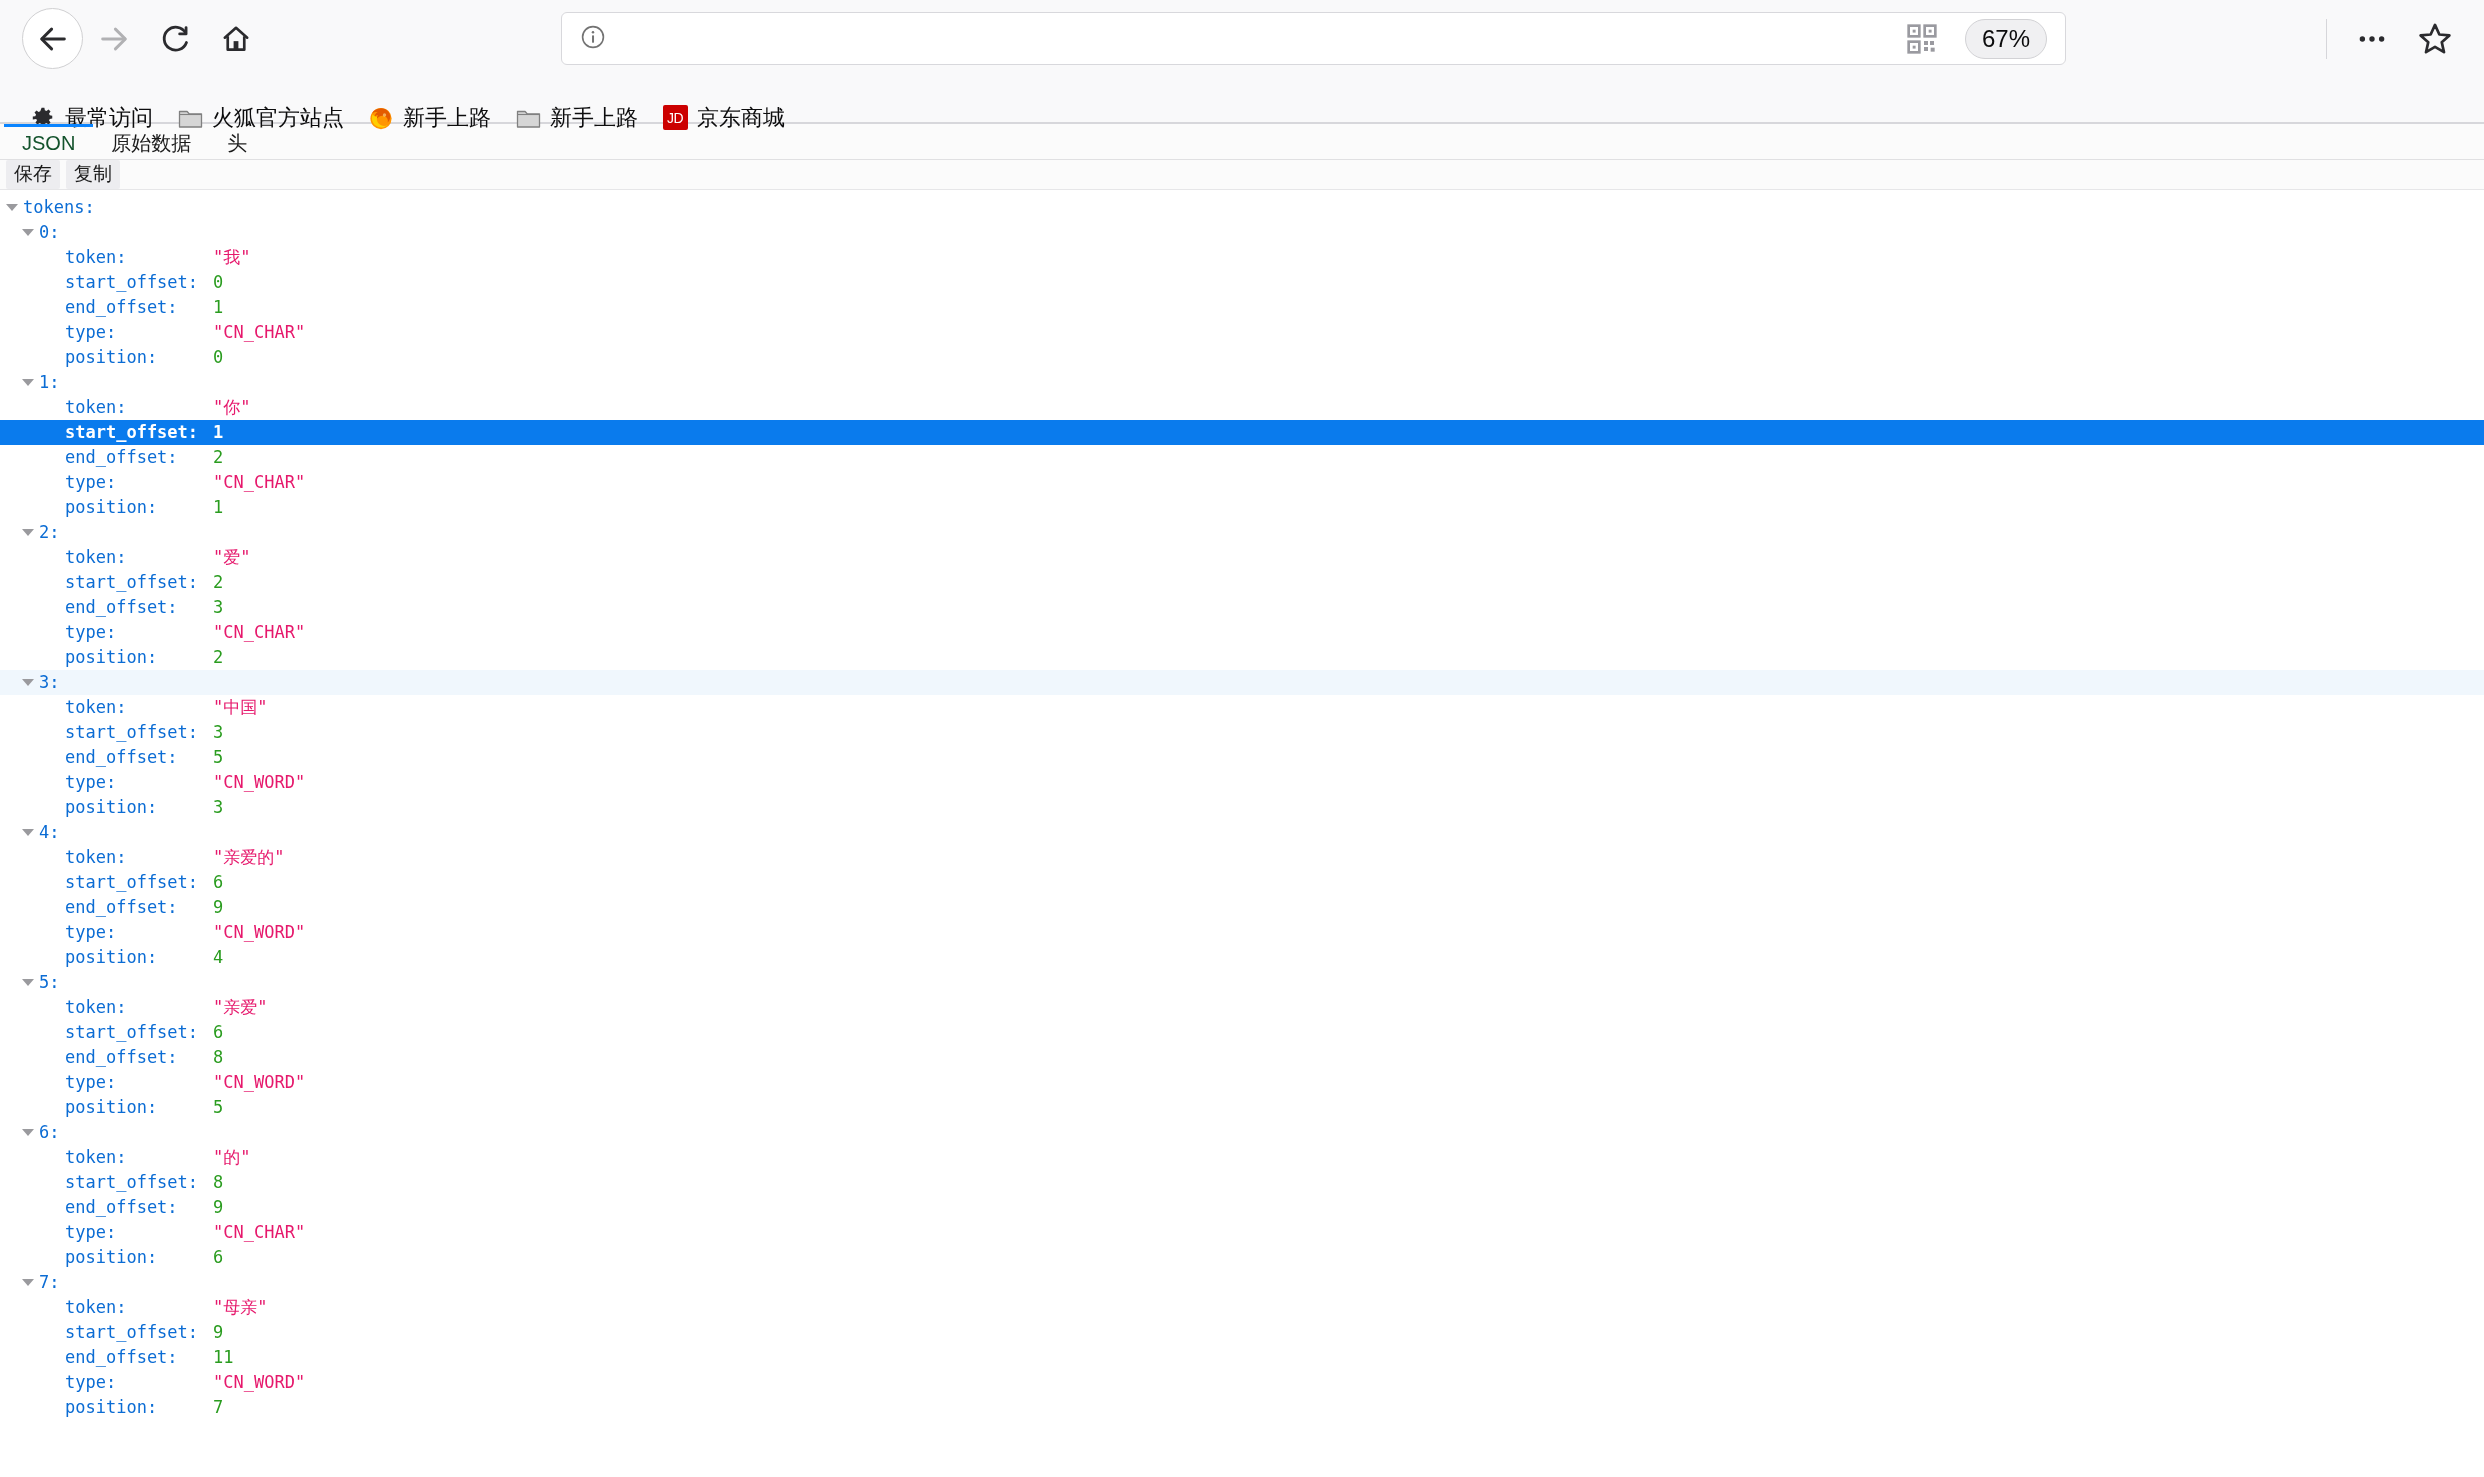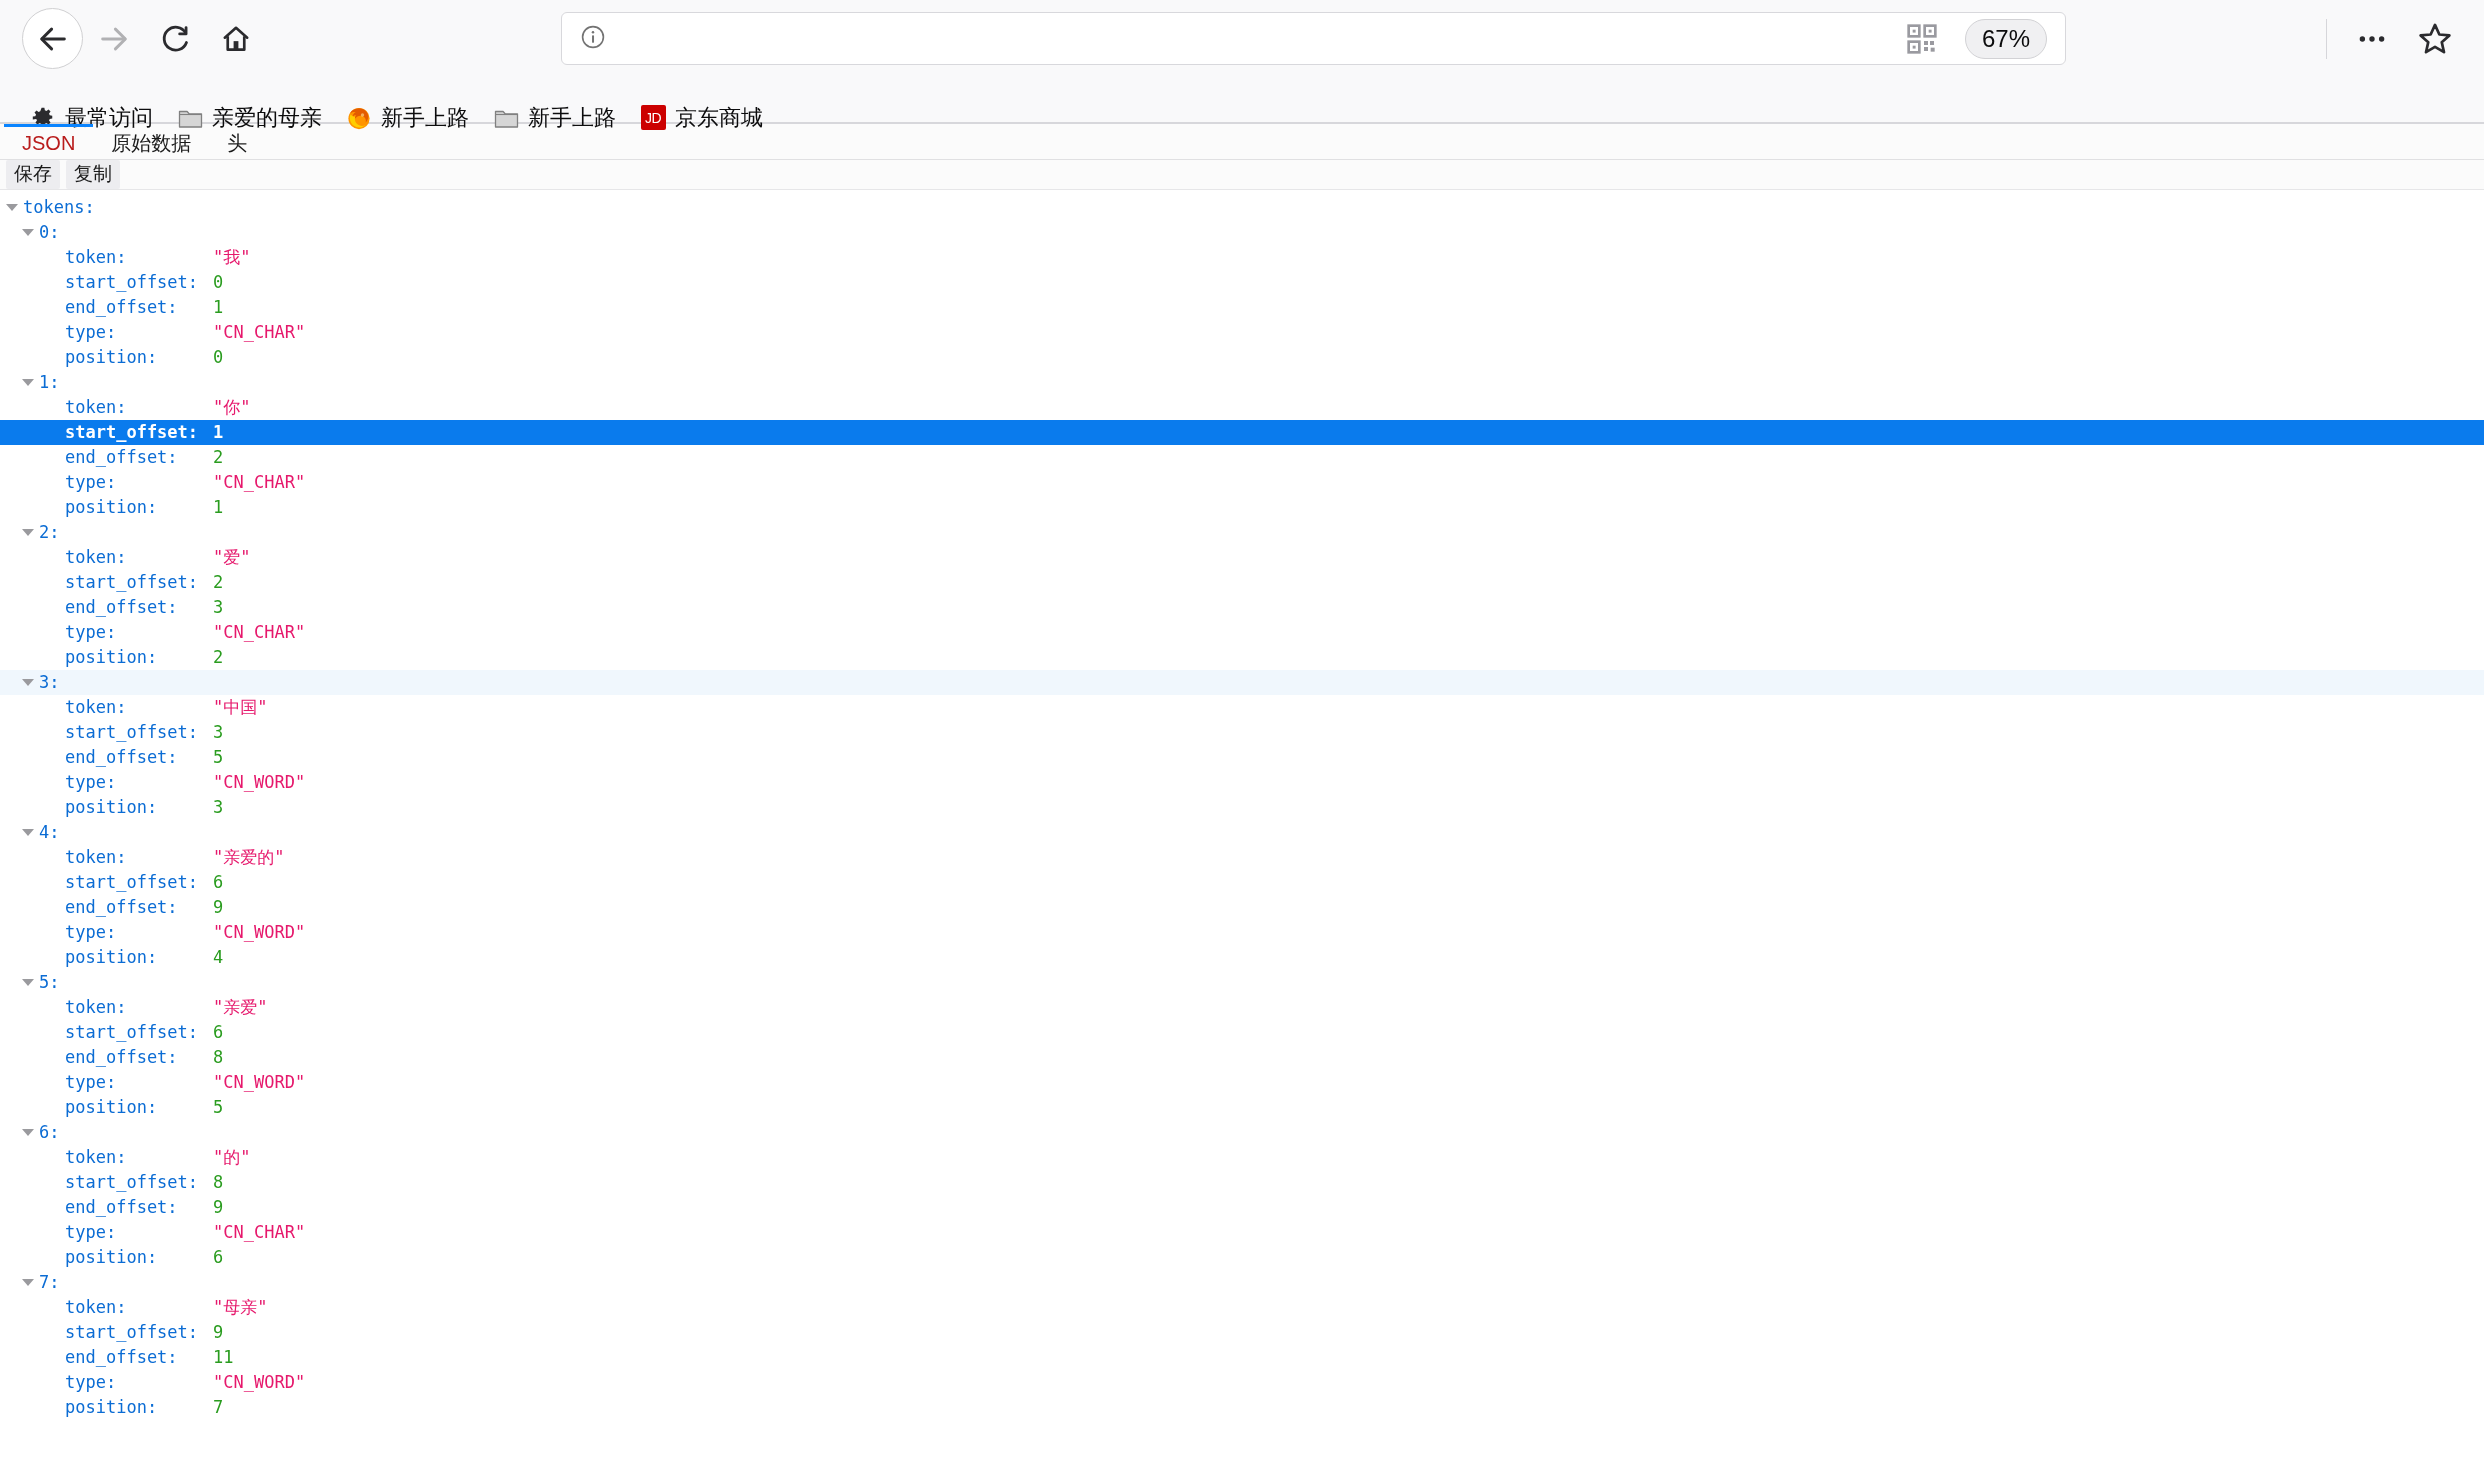--- a/index.html
+++ b/index.html
@@ -128,21 +128,21 @@
   }
   .jtab {
     padding: 0 18px;
     display: flex; align-items: center;
     font-size: 20px;
     color: #1a1a1a;
     border-top: 3px solid transparent;
     position: relative;
   }
   .jtab.active {
-    color: #b91c1c;
+    color: #14532d;
     border-top: 3px solid #0a84ff;
   }
 
   #json-toolbar {
     height: 30px;
     display: flex; align-items: center;
     gap: 6px;
     padding-left: 6px;
     background: #fbfbfb;
     border-bottom: 1px solid #e6e6e8;
@@ -287,21 +287,21 @@
       <span class="bm-label">最常访问</span>
     </div>
 
     <div class="bookmark">
       <span class="bm-ico">
         <svg width="25" height="22" viewBox="0 0 25 22">
           <path d="M1.5 4.5 h7.6 l2 2.3 h12.4 v13.2 h-22 z" fill="#d6d6d6" stroke="#808080" stroke-width="1.3" stroke-linejoin="round"></path>
           <path d="M1.5 7.5 h22" stroke="#808080" stroke-width="1.1"></path>
         </svg>
       </span>
-      <span class="bm-label">亲爱的母亲</span>
+      <span class="bm-label">火狐官方站点</span>
     </div>
 
     <div class="bookmark">
       <span class="bm-ico">
         <svg width="26" height="26" viewBox="0 0 26 26">
           <circle cx="13" cy="13.6" r="10.6" fill="#ff9500"></circle>
           <path d="M13 3.2 c-4.3 0-7.4 2.1-9 5.2 1.4-1.2 3.6-1.9 5.7-1.3 -2.1 1.1-3.2 3-3.1 5.4 .3-1.6 1.9-2.8 3.6-2.6 -1.1 .9-1.5 2.4-1 3.7 1.5-2.5 4.9-3.6 7.6-2.4 2.4 1.1 3.6 3.7 2.9 6.2 1.6-1.5 2.6-3.5 2.7-5.7 C22.4 7.5 18.4 3.2 13 3.2z" fill="#e45b00"></path>
           <path d="M4.2 10.5 c-1 3.7.3 7.7 3.4 10.1 3.7 2.9 9 2.5 12.2-.9 -2.4 1.6-5.6 1.6-8-.1 -2.6-1.8-3.6-5.1-2.6-8 -1.8 .4-3.5-.5-4.4-2 -.3 .3-.5.6-.6.9z" fill="#ffce00"></path>
           <circle cx="16.5" cy="10" r="1.7" fill="#fff2a8" opacity="0.55"></circle>
         </svg>

